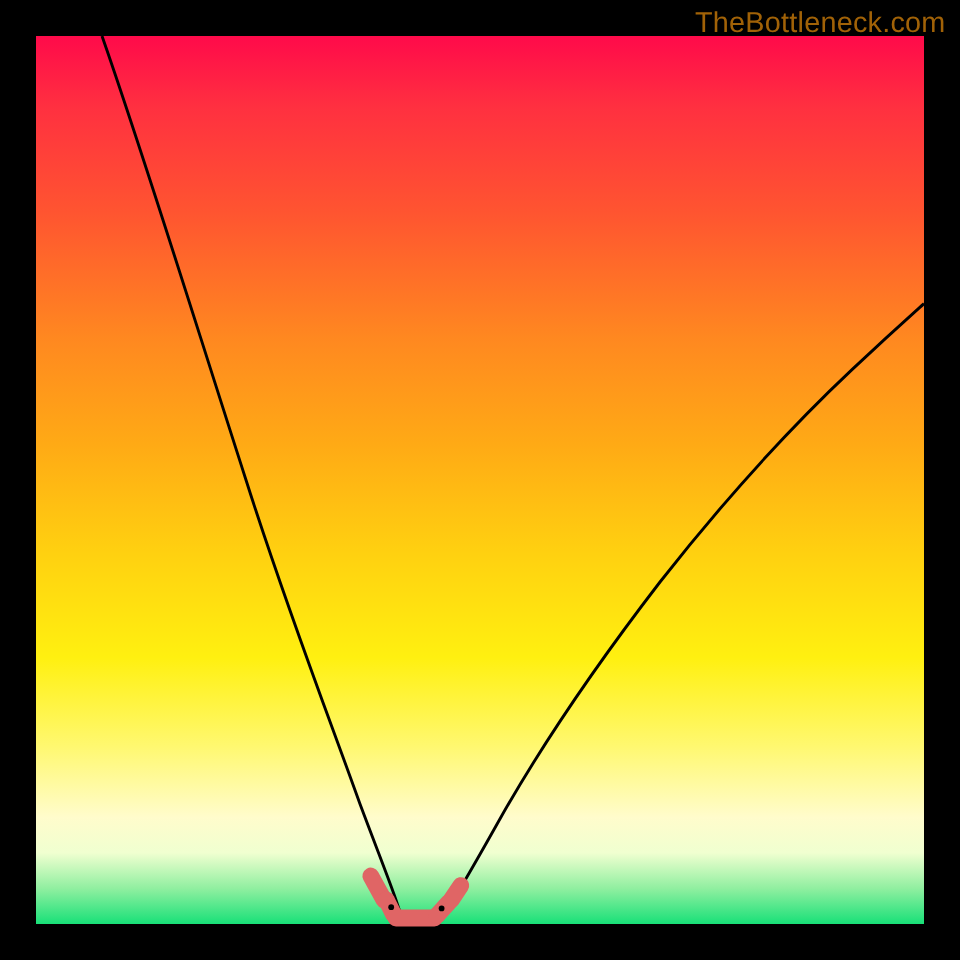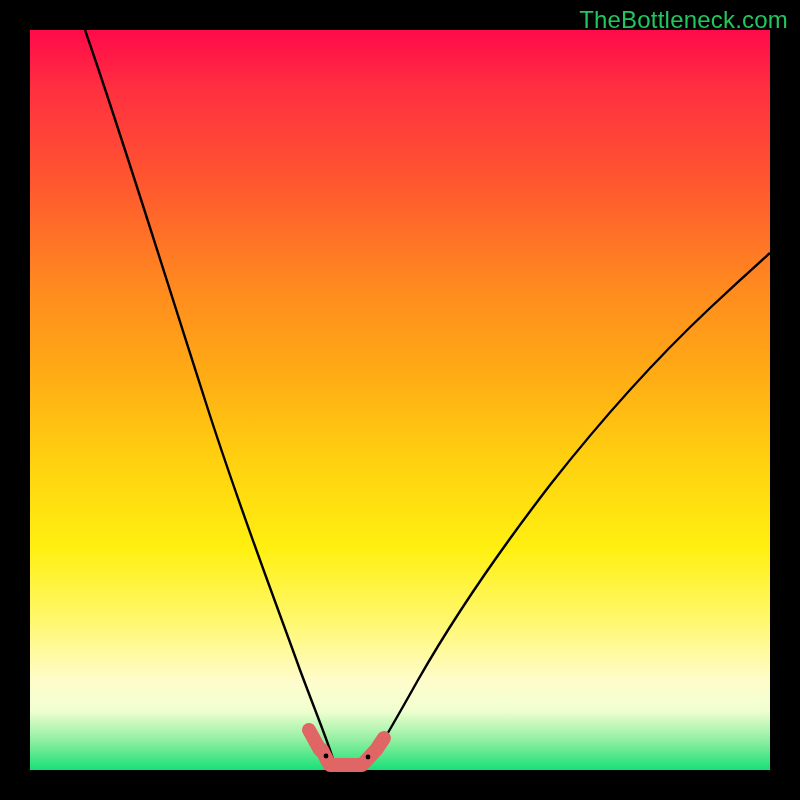--- a/index.html
+++ b/index.html
@@ -31,21 +31,21 @@
       #18e078 100%
     );
   }
   .watermark {
     position: absolute;
     top: 6px;
     right: 12px;
     font-family: Arial, Helvetica, sans-serif;
     font-size: 24px;
     font-weight: 400;
-    color: #22c55e;
+    color: #a16207;
     letter-spacing: 0.2px;
     z-index: 5;
   }
   svg.curves {
     position: absolute;
     left: 0; top: 0;
     width: 740px; height: 740px;
     overflow: visible;
   }
 </style>

